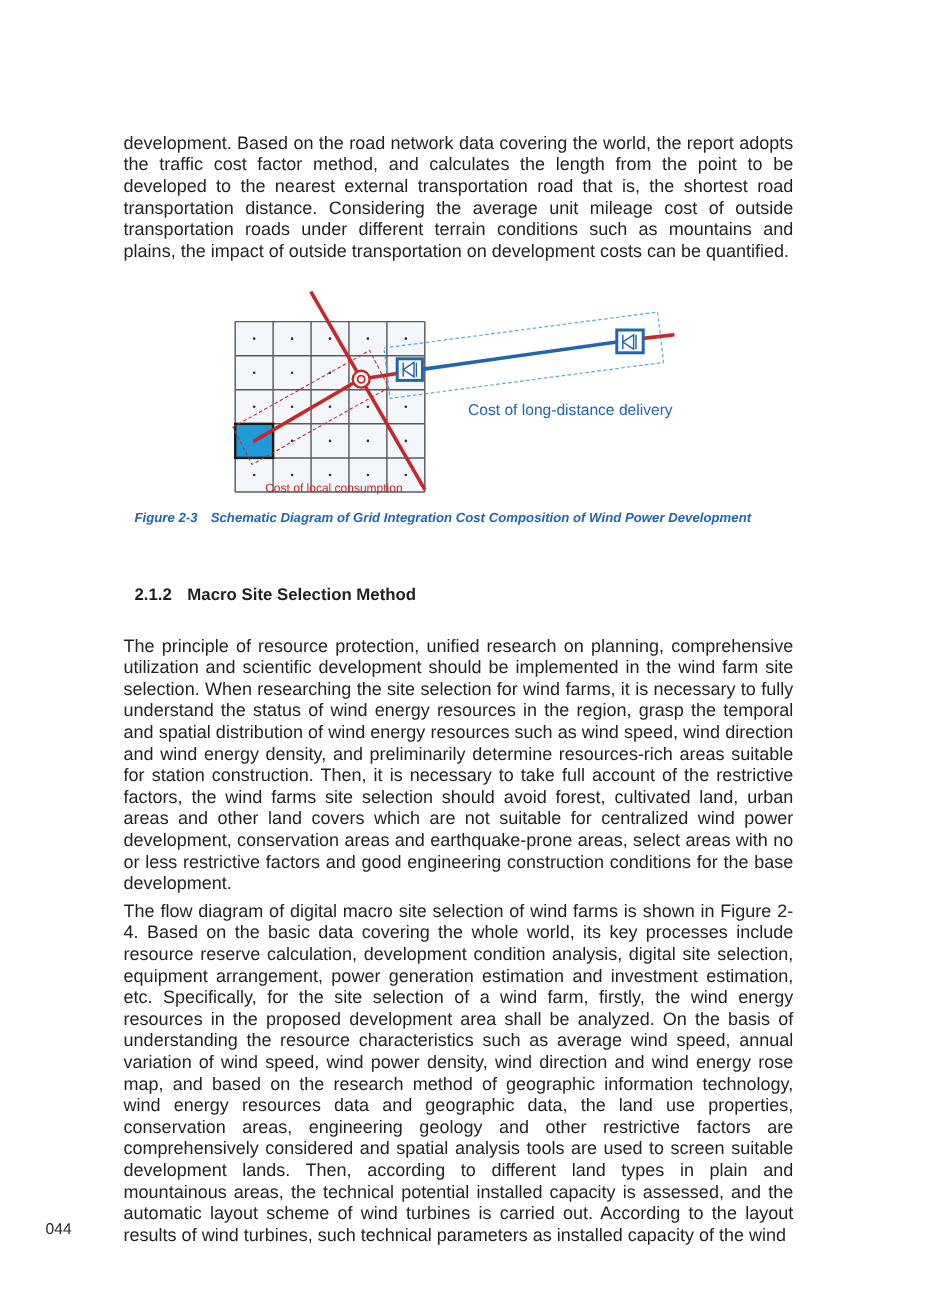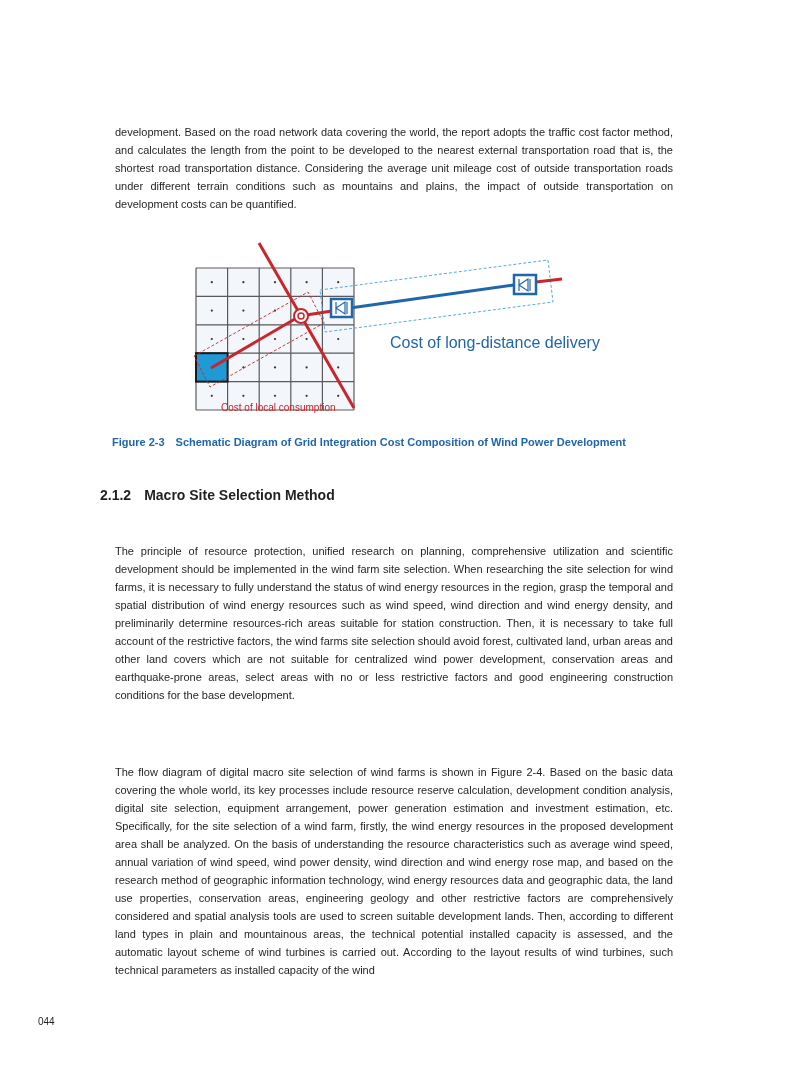--- a/index.html
+++ b/index.html
@@ -1,33 +1,33 @@
 <!DOCTYPE html>
 <html><head>
 <meta charset="utf-8">
 <style>
   html, body { margin:0; padding:0; background:#ffffff; }
   body { width:793px; height:1077px; position:relative; overflow:hidden;
          font-family:"Liberation Sans", sans-serif; color:#231f20; }
-  .para { position:absolute; left:103px; width:558px; font-size:11px; line-height:18px;
-          text-align:justify; margin:12px; }
+  .para { position:absolute; left:103px; width:558px; font-size:15px; line-height:18px;
+          text-align:justify; margin:0; }
   .p1 { top:111px; }
   .p2 { top:530px; }
   .p3 { top:751px; }
   .figure { position:absolute; left:180px; top:236px; width:400px; height:200px; }
   .figure svg { position:absolute; left:0; top:0; }
   .lbl-local { position:absolute; left:221px; top:402px; font-size:10px; color:#c8262b; }
-  .lbl-long { position:absolute; left:390px; top:334px; font-size:16px; color:#2066ad; }
-  .caption { position:absolute; left:112px; top:436px; font-size:11px; font-weight:bold; color:#2066ad;
-             white-space:nowrap; }
+  .lbl-long { position:absolute; left:390px; top:334px; font-size:13px; color:#2066ad; }
+  .caption { position:absolute; left:112px; top:426px; font-size:11px; font-weight:bold; color:#2066ad;
+             white-space:nowrap;font-style:italic; }
   .caption .num { margin-right:11px; }
-  .heading { position:absolute; left:100px; top:487px; font-size:14px; font-weight:bold; color:#231f20;
+  .heading { position:absolute; left:112px; top:487px; font-size:14px; font-weight:bold; color:#231f20;
              white-space:nowrap; }
   .heading .num { margin-right:13px; }
-  .page-num { position:absolute; left:38px; top:1016px; font-size:10px; color:#231f20; }
+  .page-num { position:absolute; left:38px; top:1016px; font-size:13px; color:#231f20; }
 </style>
 </head>
 <body>
 
 <p class="para p1">development. Based on the road network data covering the world, the report adopts the traffic cost factor method, and calculates the length from the point to be developed to the nearest external transportation road that is, the shortest road transportation distance. Considering the average unit mileage cost of outside transportation roads under different terrain conditions such as mountains and plains, the impact of outside transportation on development costs can be quantified.</p>
 
 <div class="figure">
   <svg width="400" height="200" viewBox="180 236 400 200">
 
     <g>

